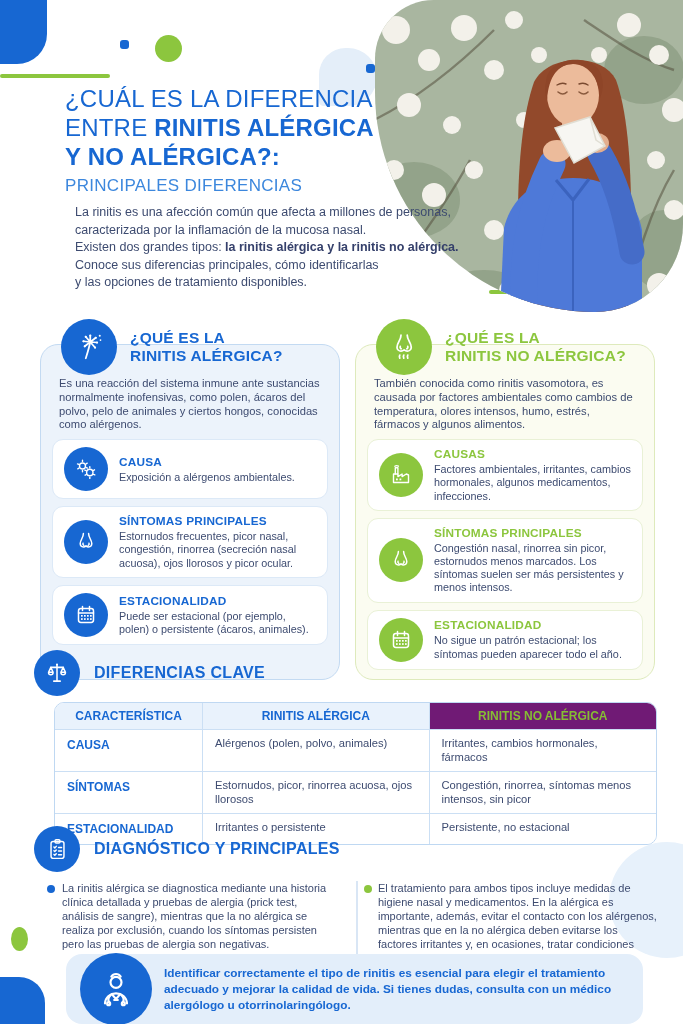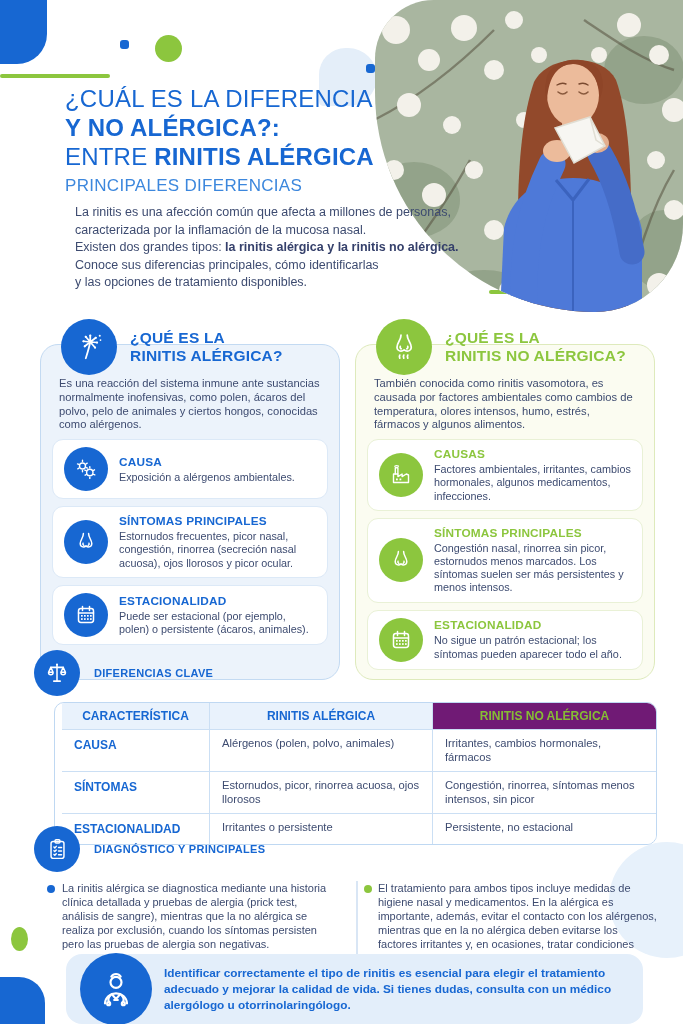--- a/index.html
+++ b/index.html
@@ -45,24 +45,24 @@
   .card-green .subcard{border:1px solid #E9F1D6;}
   .sub-label{font-size:11.8px;font-weight:bold;letter-spacing:.2px;margin-bottom:2px;}
   .sub-text{font-size:10.8px;line-height:13.2px;color:#3D4B70;}
   
   .ic{border-radius:50%;display:flex;align-items:center;justify-content:center;flex:0 0 auto;}
   .ic-blue{background:#1767D2;} .ic-green{background:#8CC63E;}
   .ic-56{width:56px;height:56px;} .ic-44{width:44px;height:44px;}
   .ic-46{width:46px;height:46px;} .ic-72{width:72px;height:72px;}
   
   .sec-head{display:flex;align-items:center;gap:14px;margin-left:8px;}
-  .sec-title{font-size:11px;font-weight:bold;color:#1767D2;letter-spacing:.3px;}
+  .sec-title{font-size:16px;font-weight:bold;color:#1767D2;letter-spacing:.3px;}
   .differences{position:absolute;left:26px;right:26px;top:650px;z-index:2;}
   .tbl{margin:6px 0 0 28px;border:1px solid #BFD8F2;border-radius:10px;overflow:hidden;background:#fff;
-       display:grid;grid-template-columns:148px 1fr 1fr;padding-left:7px;}
+       display:grid;grid-template-columns:148px 1fr 1fr;}
   .th{font-size:12px;font-weight:bold;text-align:center;padding:6px 6px;}
   .th-blue{background:#E9F2FC;color:#1767D2;}
   .th-green{background:#701a75;color:#86BD34;}
   .td{background:#fff;padding:7px 12px;font-size:11.2px;line-height:13.5px;color:#3D4B70;border-top:1px solid #CBDFF4;}
   .td-label{font-weight:bold;color:#1767D2;font-size:12px;padding-top:9px;}
   .col-line{border-right:1px solid #CBDFF4;}
   
   .diagnosis{position:absolute;left:26px;right:26px;top:826px;z-index:2;}
   .bullets{display:flex;margin-top:9px;padding-left:36px;}
   .bullet{position:relative;font-size:11px;line-height:14px;color:#3D4B70;}
@@ -150,22 +150,22 @@
       <ellipse cx="183" cy="151" rx="14" ry="11" fill="#ECBB9B"></ellipse>
       <ellipse cx="223" cy="143" rx="12" ry="10" fill="#E3AE8E"></ellipse>
       <path d="M181 128 L216 117 L231 146 L200 163 Z" fill="#F7F6F2" stroke="#E0DED4" stroke-width="1.5"></path>
       <path d="M216 117 L222 140 L231 146" fill="none" stroke="#E0DED4" stroke-width="1.5"></path>
     </svg>
   </div>
 
   <div class="header">
     <div class="title">
       <div><span class="reg">¿CUÁL ES LA DIFERENCIA</span></div>
+      <div><span class="reg">ENTRE </span><span class="b">RINITIS ALÉRGICA</span></div>
       <div><span class="b">Y NO ALÉRGICA?:</span></div>
-      <div><span class="reg">ENTRE </span><span class="b">RINITIS ALÉRGICA</span></div>
     </div>
     <div class="subtitle">PRINCIPALES DIFERENCIAS</div>
   </div>
 
   <div class="intro">
     <div>La rinitis es una afección común que afecta a millones de personas,</div>
     <div>caracterizada por la inflamación de la mucosa nasal.</div>
     <div><span>Existen dos grandes tipos: </span><span class="b">la rinitis alérgica y la rinitis no alérgica.</span></div>
     <div>Conoce sus diferencias principales, cómo identificarlas</div>
     <div>y las opciones de tratamiento disponibles.</div>

